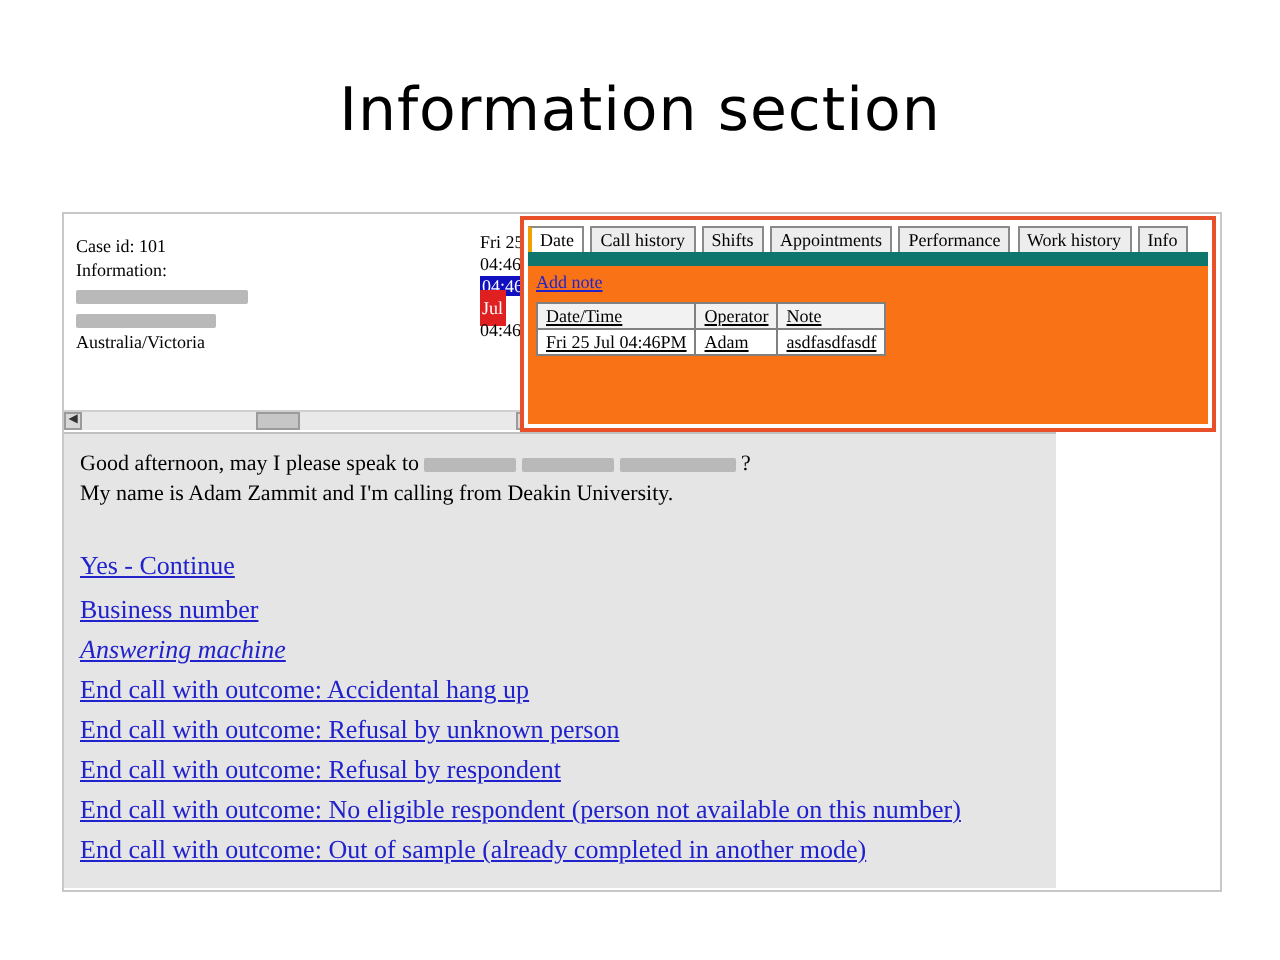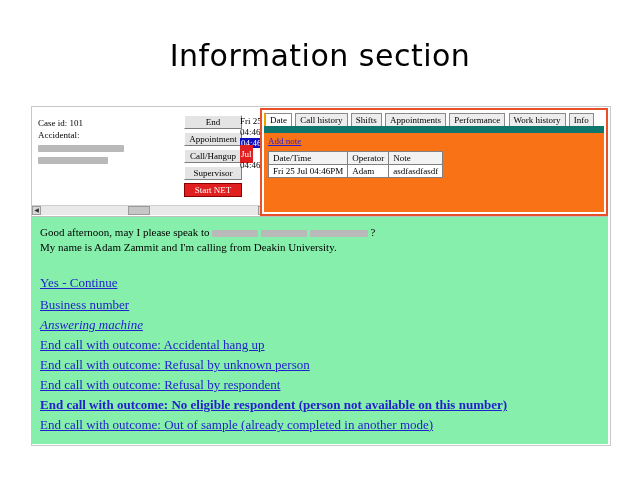--- a/index.html
+++ b/index.html
@@ -193,38 +193,39 @@
     left: 4px;
     top: 3px;
     font-size: 9px;
   }
   .notetable {
     position: absolute;
     left: 4px;
     top: 18px;
     border-collapse: collapse;
     font-size: 9px;
+    text-decoration: underline;
   }
   .notetable th, .notetable td {
     border: 1px solid #808080;
     padding: 1px 4px;
     text-align: left;
     font-weight: normal;
     background: #ffffff;
   }
   .notetable th { background: #f2f2f2; }
 
   
   .script {
     position: absolute;
     left: 0;
     top: 109px;
-    width: 576px;
+    width: 496px;
     height: 227px;
-    background: #86efac;
+    background: #e5e5e5;
     border-top: 1px solid #c0c0c0;
   }
   .script-line {
     position: absolute;
     left: 8px;
     font-size: 11px;
     color: #000;
     white-space: nowrap;
   }
   .l1 { top: 9px; }
@@ -242,32 +243,26 @@
 </head>
 <body>
 
 <div class="slide-title">Information section</div>
 
 <div class="shot">
 
   <div class="call-panel">
     <div class="call-info">
       <div>Case id: 101</div>
-      <div>Accidental:</div>
+      <div>Information:</div>
       <div><span class="redacted r1"></span></div>
       <div><span class="redacted r2"></span></div>
-    </div>
-
-    <div class="btn-col">
-      <div class="btn">End</div>
-      <div class="btn">Appointment</div>
-      <div class="btn">Call/Hangup</div>
-      <div class="btn">Supervisor</div>
-      <div class="btn redbg">Start NET</div>
-    </div>
+      <div>Australia/Victoria</div>
+    </div>
+
 
     <div class="time-col">
       <div>Fri 25 Jul</div>
       <div>04:46PM</div>
       <div><span class="time-hl-blue">04:46PM</span></div>
       <div><span class="time-hl-red">Jul</span></div>
       <div>04:46PM</div>
     </div>
 
     <div class="hscroll">
@@ -315,17 +310,17 @@
       <span>?</span>
     </div>
     <div class="script-line l2">My name is Adam Zammit and I'm calling from Deakin University.</div>
 
     <div class="optlink" style="top:58px;">Yes - Continue</div>
     <div class="optlink" style="top:80px;">Business number</div>
     <div class="optlink" style="top:100px;font-style:italic;">Answering machine</div>
     <div class="optlink" style="top:120px;">End call with outcome: Accidental hang up</div>
     <div class="optlink" style="top:140px;">End call with outcome: Refusal by unknown person</div>
     <div class="optlink" style="top:160px;">End call with outcome: Refusal by respondent</div>
-    <div class="optlink" style="top:180px;font-weight:bold;">End call with outcome: No eligible respondent (person not available on this number)</div>
+    <div class="optlink" style="top:180px;">End call with outcome: No eligible respondent (person not available on this number)</div>
     <div class="optlink" style="top:200px;">End call with outcome: Out of sample (already completed in another mode)</div>
   </div>
 
 </div>
 
 </body></html>

